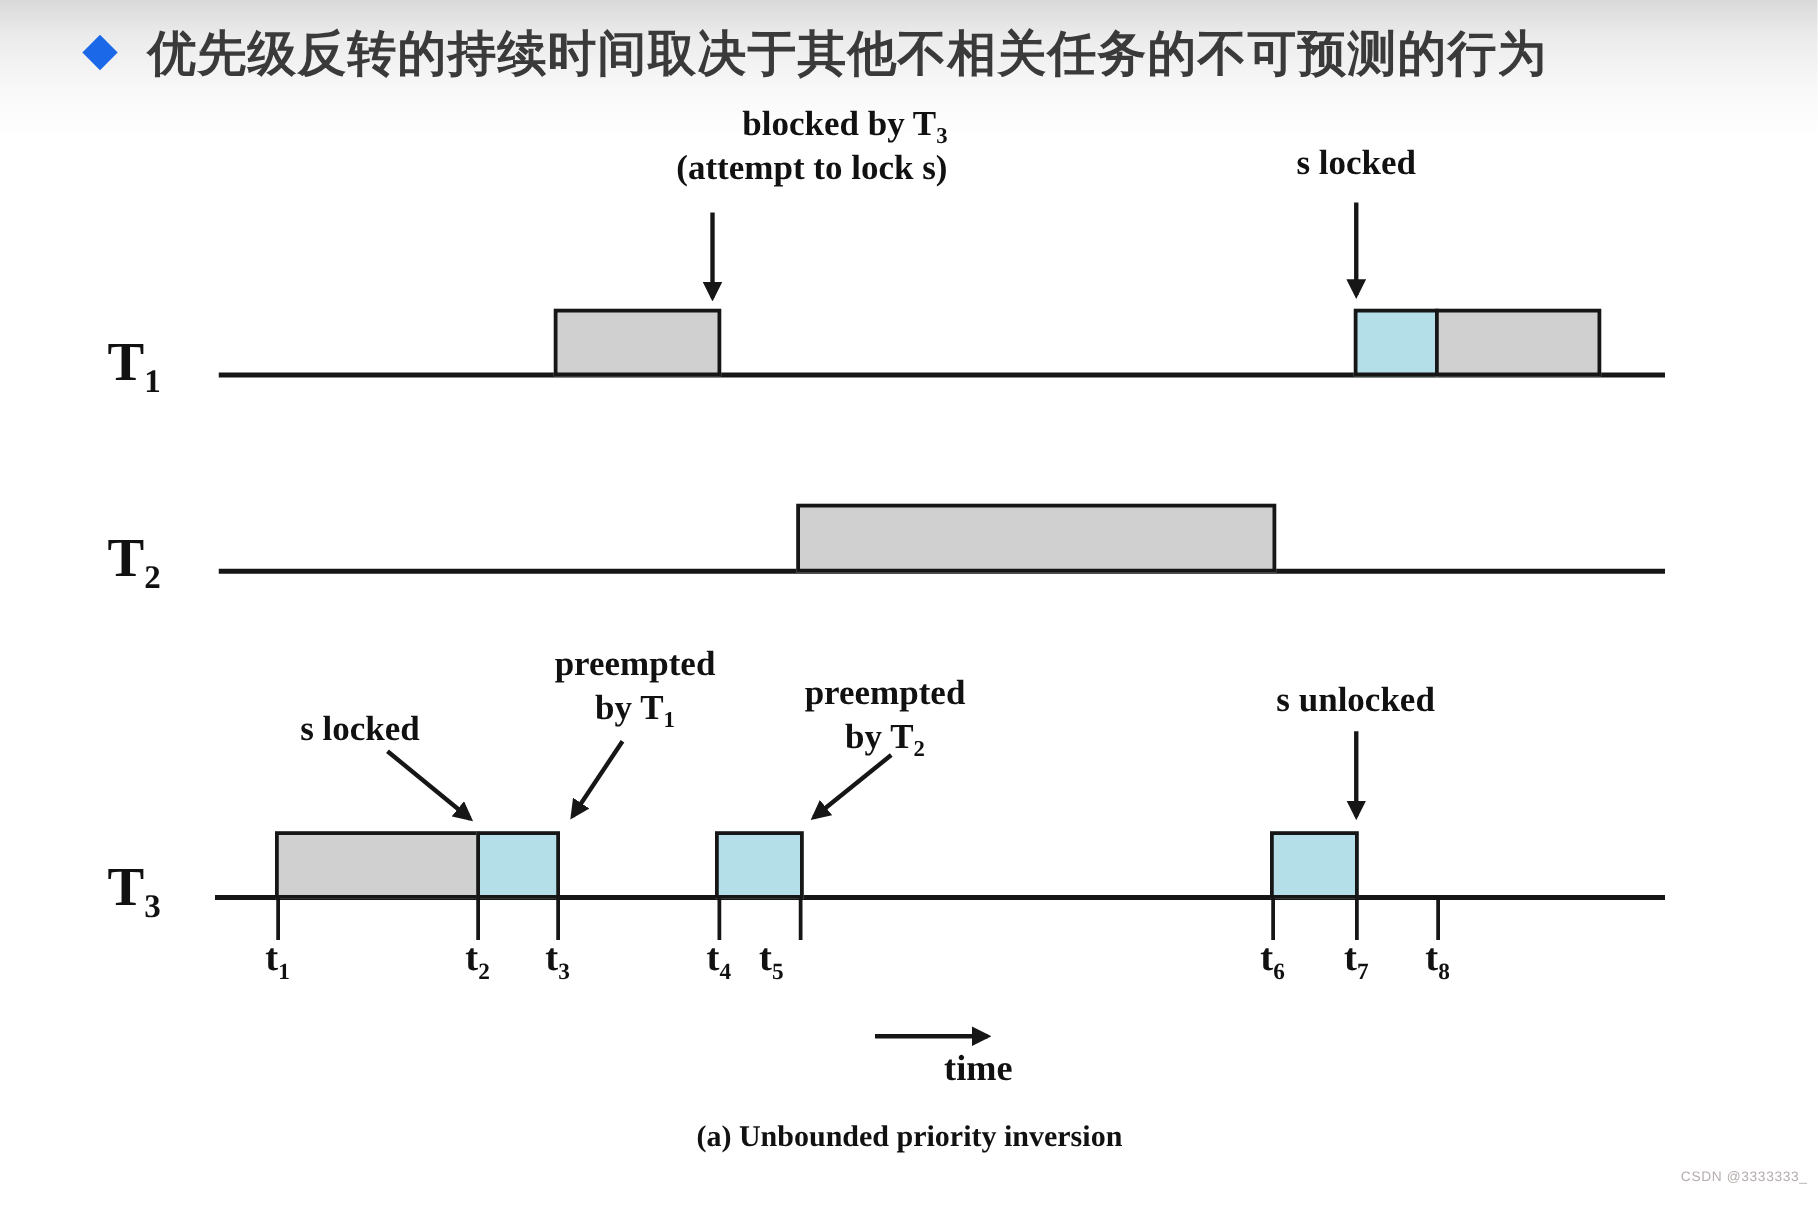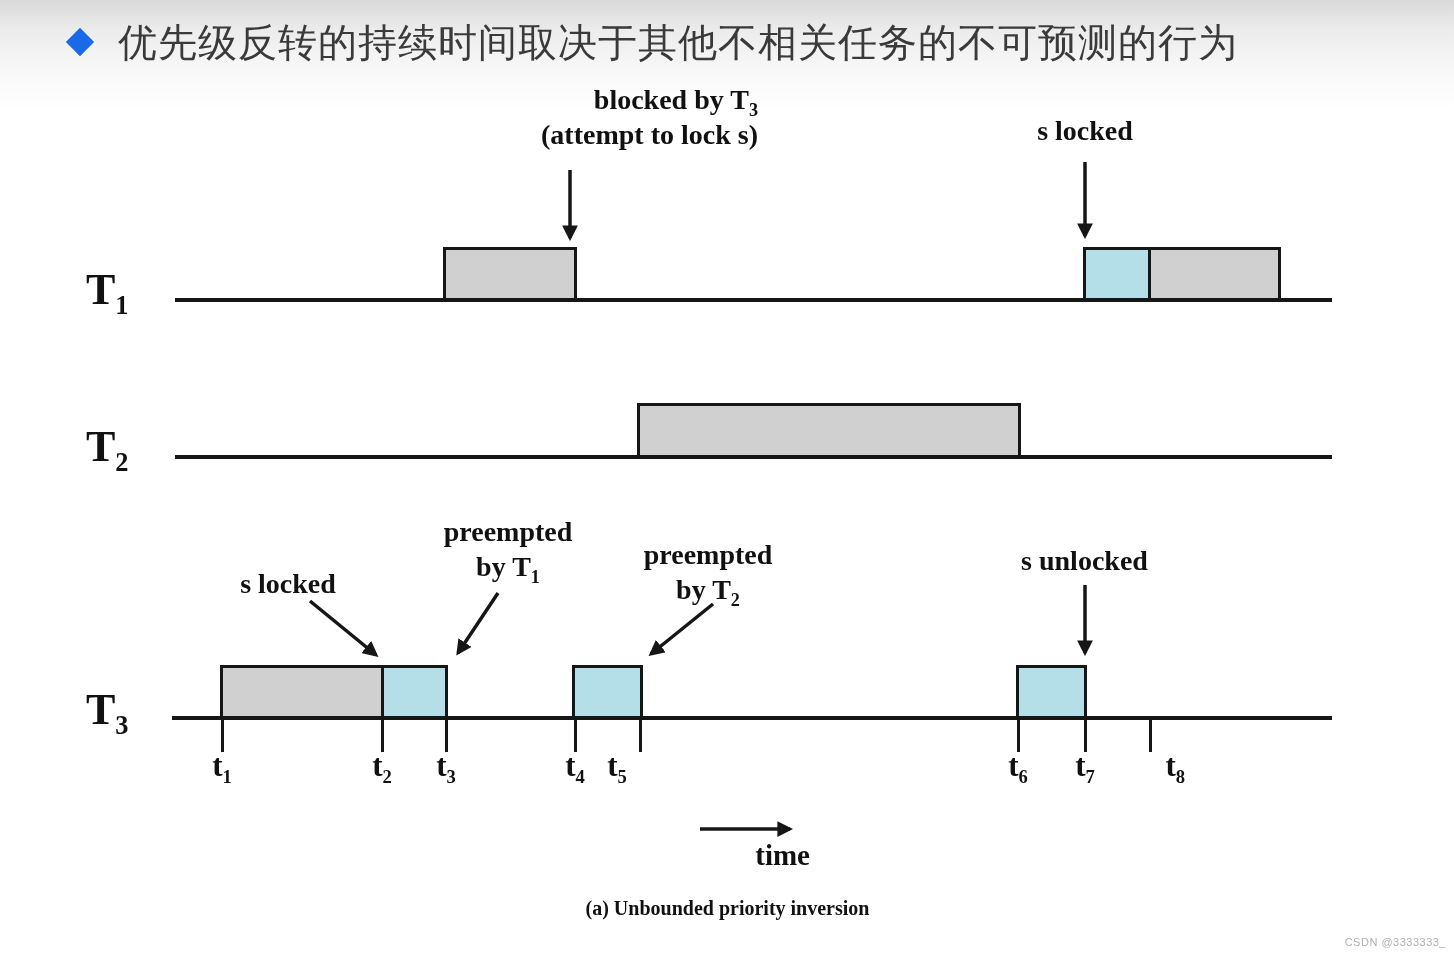--- a/index.html
+++ b/index.html
@@ -11,21 +11,21 @@
     font-family:"Liberation Serif","DejaVu Serif",serif;
   }
   
   .diamond{
     position:absolute;left:70px;top:32px;width:20px;height:20px;
     background:#1b68e8;transform:rotate(45deg);
   }
   .slide-title{
     position:absolute;left:118px;top:16px;width:1320px;
     font-family:"DejaVu Sans","Liberation Sans",sans-serif;
-    font-size:39px;font-weight:400;color:#3a3a3a;letter-spacing:1px;
+    font-size:39px;font-weight:700;color:#3a3a3a;letter-spacing:1px;
     white-space:nowrap;
   }
   
   .tline{position:absolute;height:4px;background:#161616;}
   .block{position:absolute;border:3px solid #161616;box-sizing:border-box;}
   .block.gray{background:#d0d0d0;}
   .block.blue{background:#b5dfe8;}
   .tick{position:absolute;width:3px;height:36px;background:#161616;}
   .task-label{
     position:absolute;font-weight:bold;font-size:44px;color:#111;line-height:1;
@@ -39,21 +39,21 @@
     position:absolute;text-align:center;
     font-weight:bold;font-size:28px;color:#111;line-height:1.25;
   }
   .ann sub{font-size:65%;line-height:0;}
   .time-label{
     position:absolute;left:690px;top:839px;width:120px;text-align:right;
     font-weight:bold;font-size:29px;color:#111;
   }
   .caption{
     position:absolute;left:375px;top:897px;width:705px;text-align:center;
-    font-weight:bold;font-size:20px;color:#111;
+    font-weight:bold;font-size:24px;color:#111;
   }
   .watermark{
     position:absolute;right:8px;top:936px;
     font-family:"Liberation Sans","DejaVu Sans",sans-serif;
     font-size:11px;color:#b7aeae;letter-spacing:.5px;
   }
   svg.overlay{position:absolute;left:0;top:0;pointer-events:none;}
 </style>
 </head>
 <body>
@@ -91,21 +91,21 @@
   <div class="tick" style="left:1084px;top:716px;"></div>
   <div class="tick" style="left:1149px;top:716px;"></div>
 
   <div class="ticklabel" style="left:187px;top:750px;"><span>t</span><sub>1</sub></div>
   <div class="ticklabel" style="left:347px;top:750px;"><span>t</span><sub>2</sub></div>
   <div class="ticklabel" style="left:411px;top:750px;"><span>t</span><sub>3</sub></div>
   <div class="ticklabel" style="left:540px;top:750px;"><span>t</span><sub>4</sub></div>
   <div class="ticklabel" style="left:582px;top:750px;"><span>t</span><sub>5</sub></div>
   <div class="ticklabel" style="left:983px;top:750px;"><span>t</span><sub>6</sub></div>
   <div class="ticklabel" style="left:1050px;top:750px;"><span>t</span><sub>7</sub></div>
-  <div class="ticklabel" style="left:1115px;top:750px;text-align:right;"><span>t</span><sub>8</sub></div>
+  <div class="ticklabel" style="left:1115px;top:750px;"><span>t</span><sub>8</sub></div>
 
   <div class="ann" style="left:398px;top:82px;width:360px;text-align:right;">
     <div><span>blocked by T</span><sub>3</sub></div>
     <div>(attempt to lock s)</div>
   </div>
 
   <div class="ann" style="left:985px;top:113px;width:200px;">s locked</div>
 
   <div class="ann" style="left:193px;top:566px;width:190px;">s locked</div>
 

